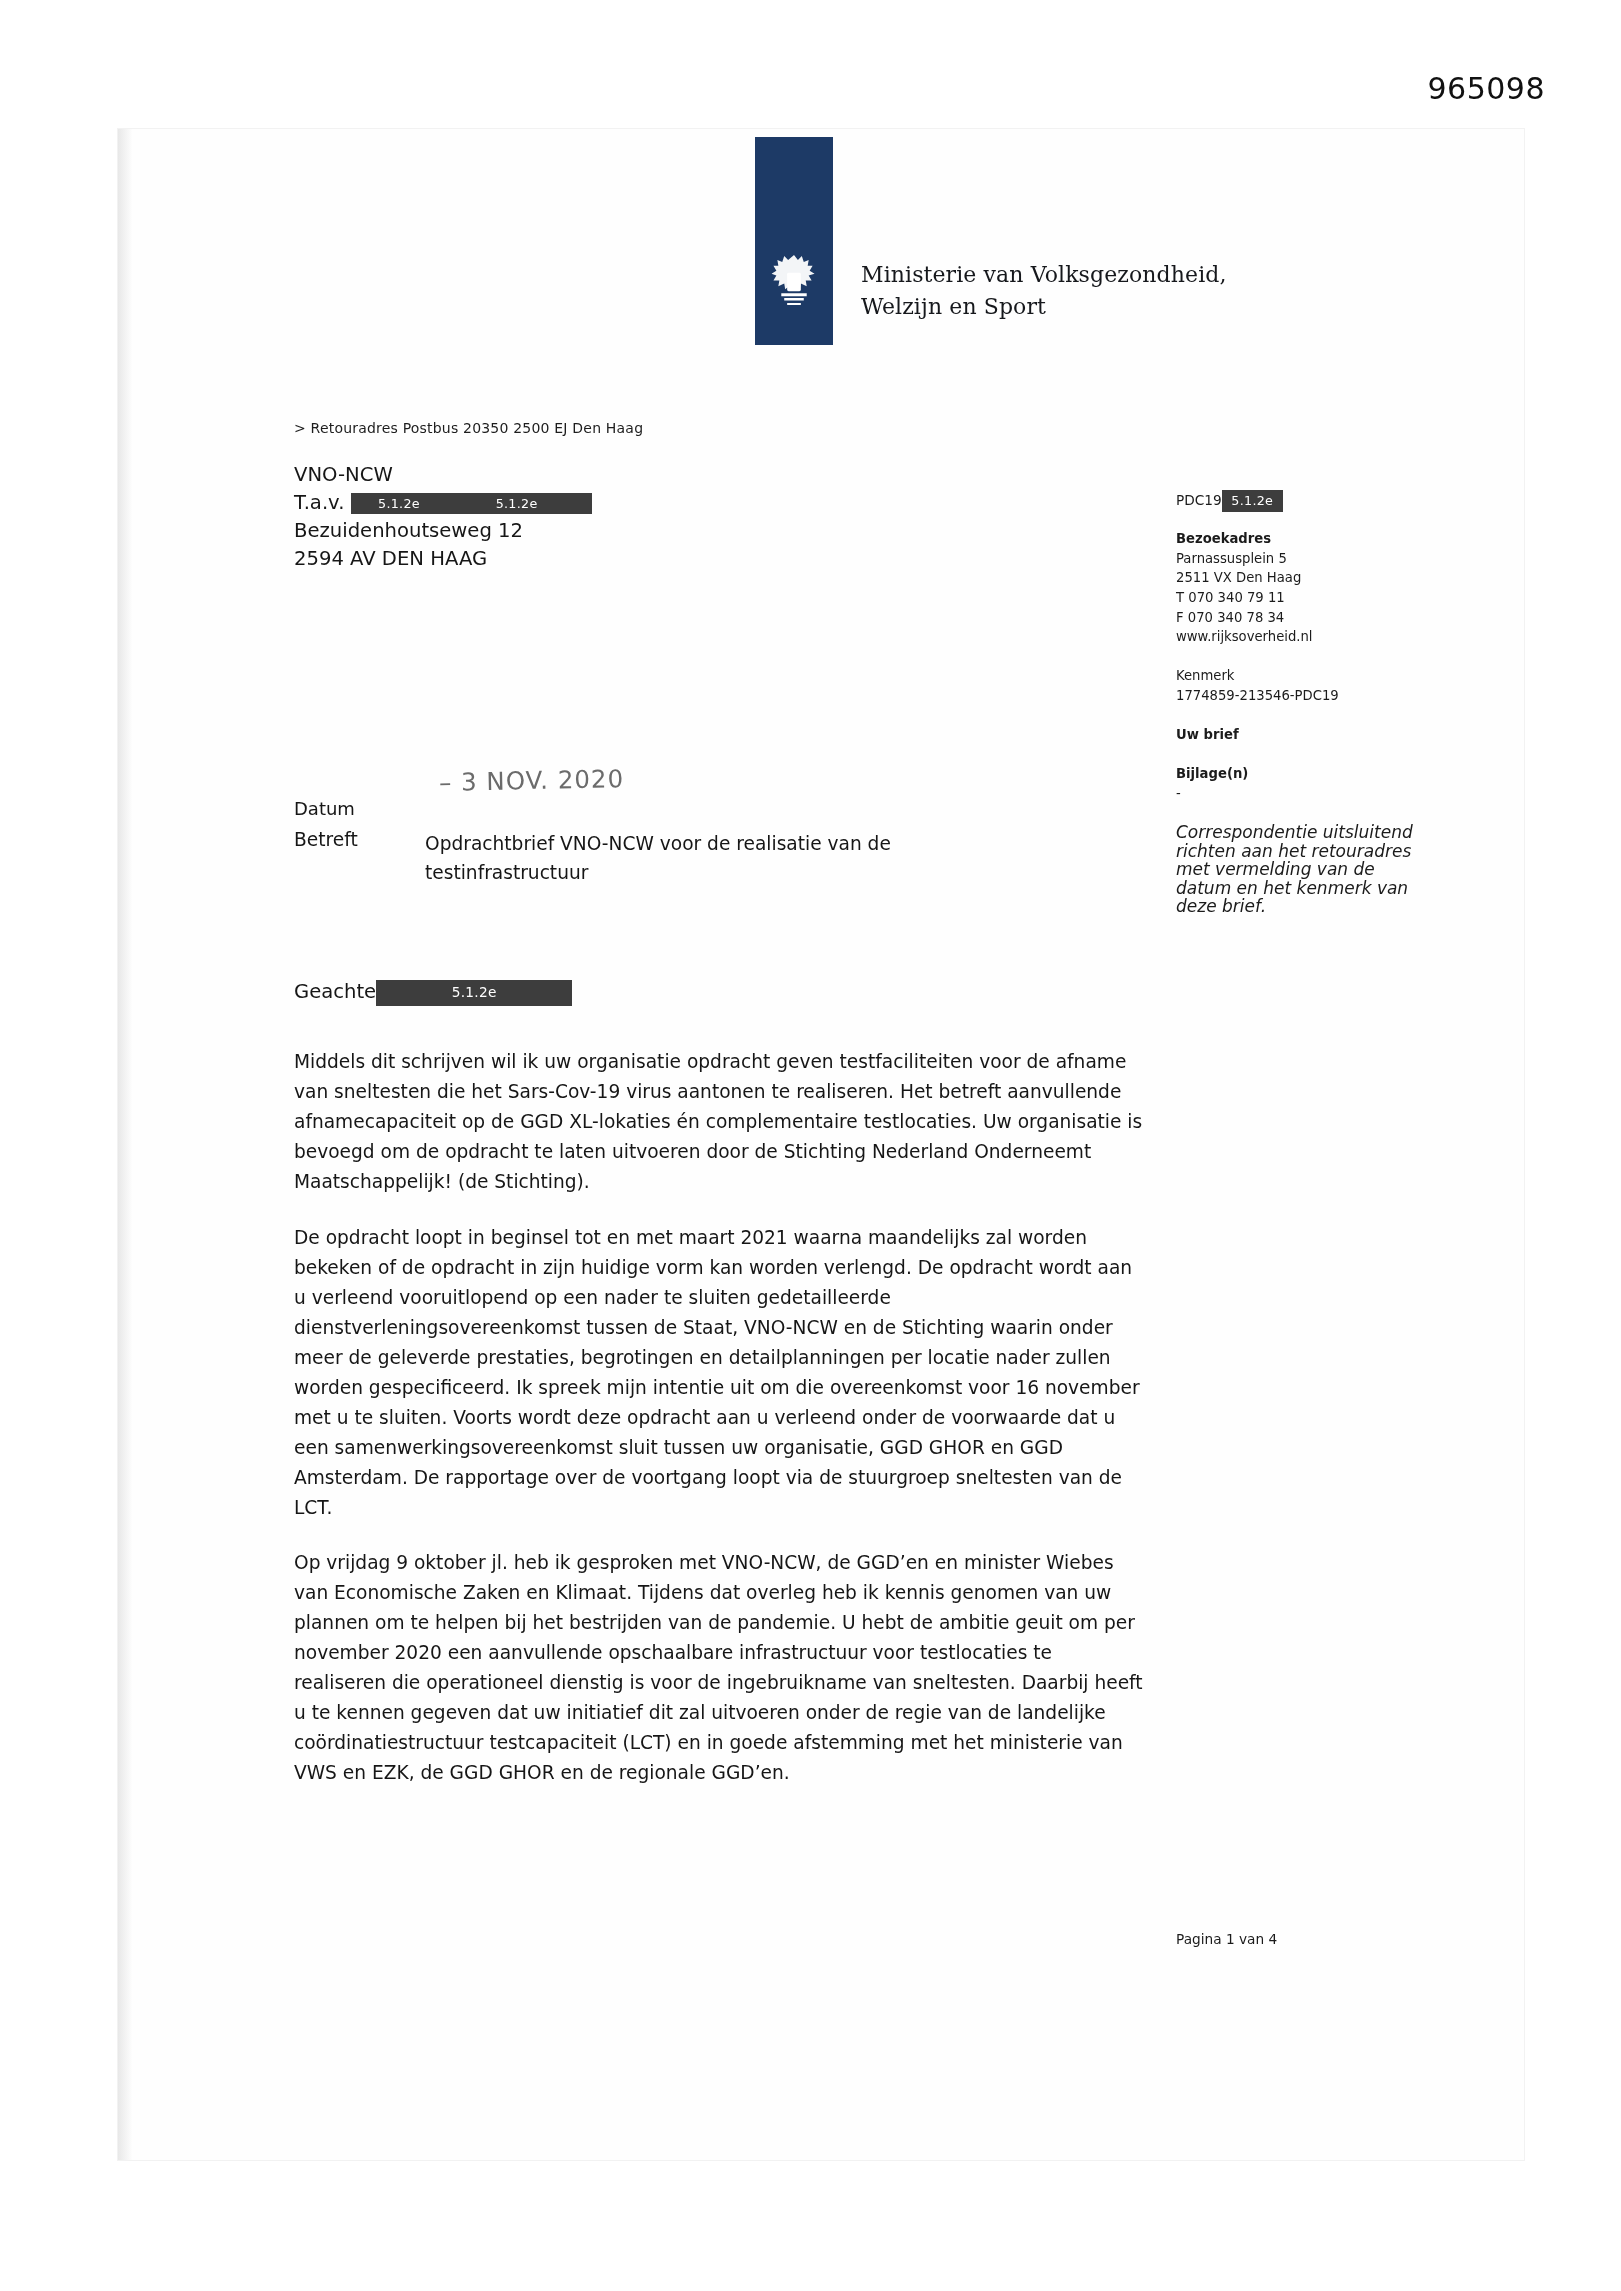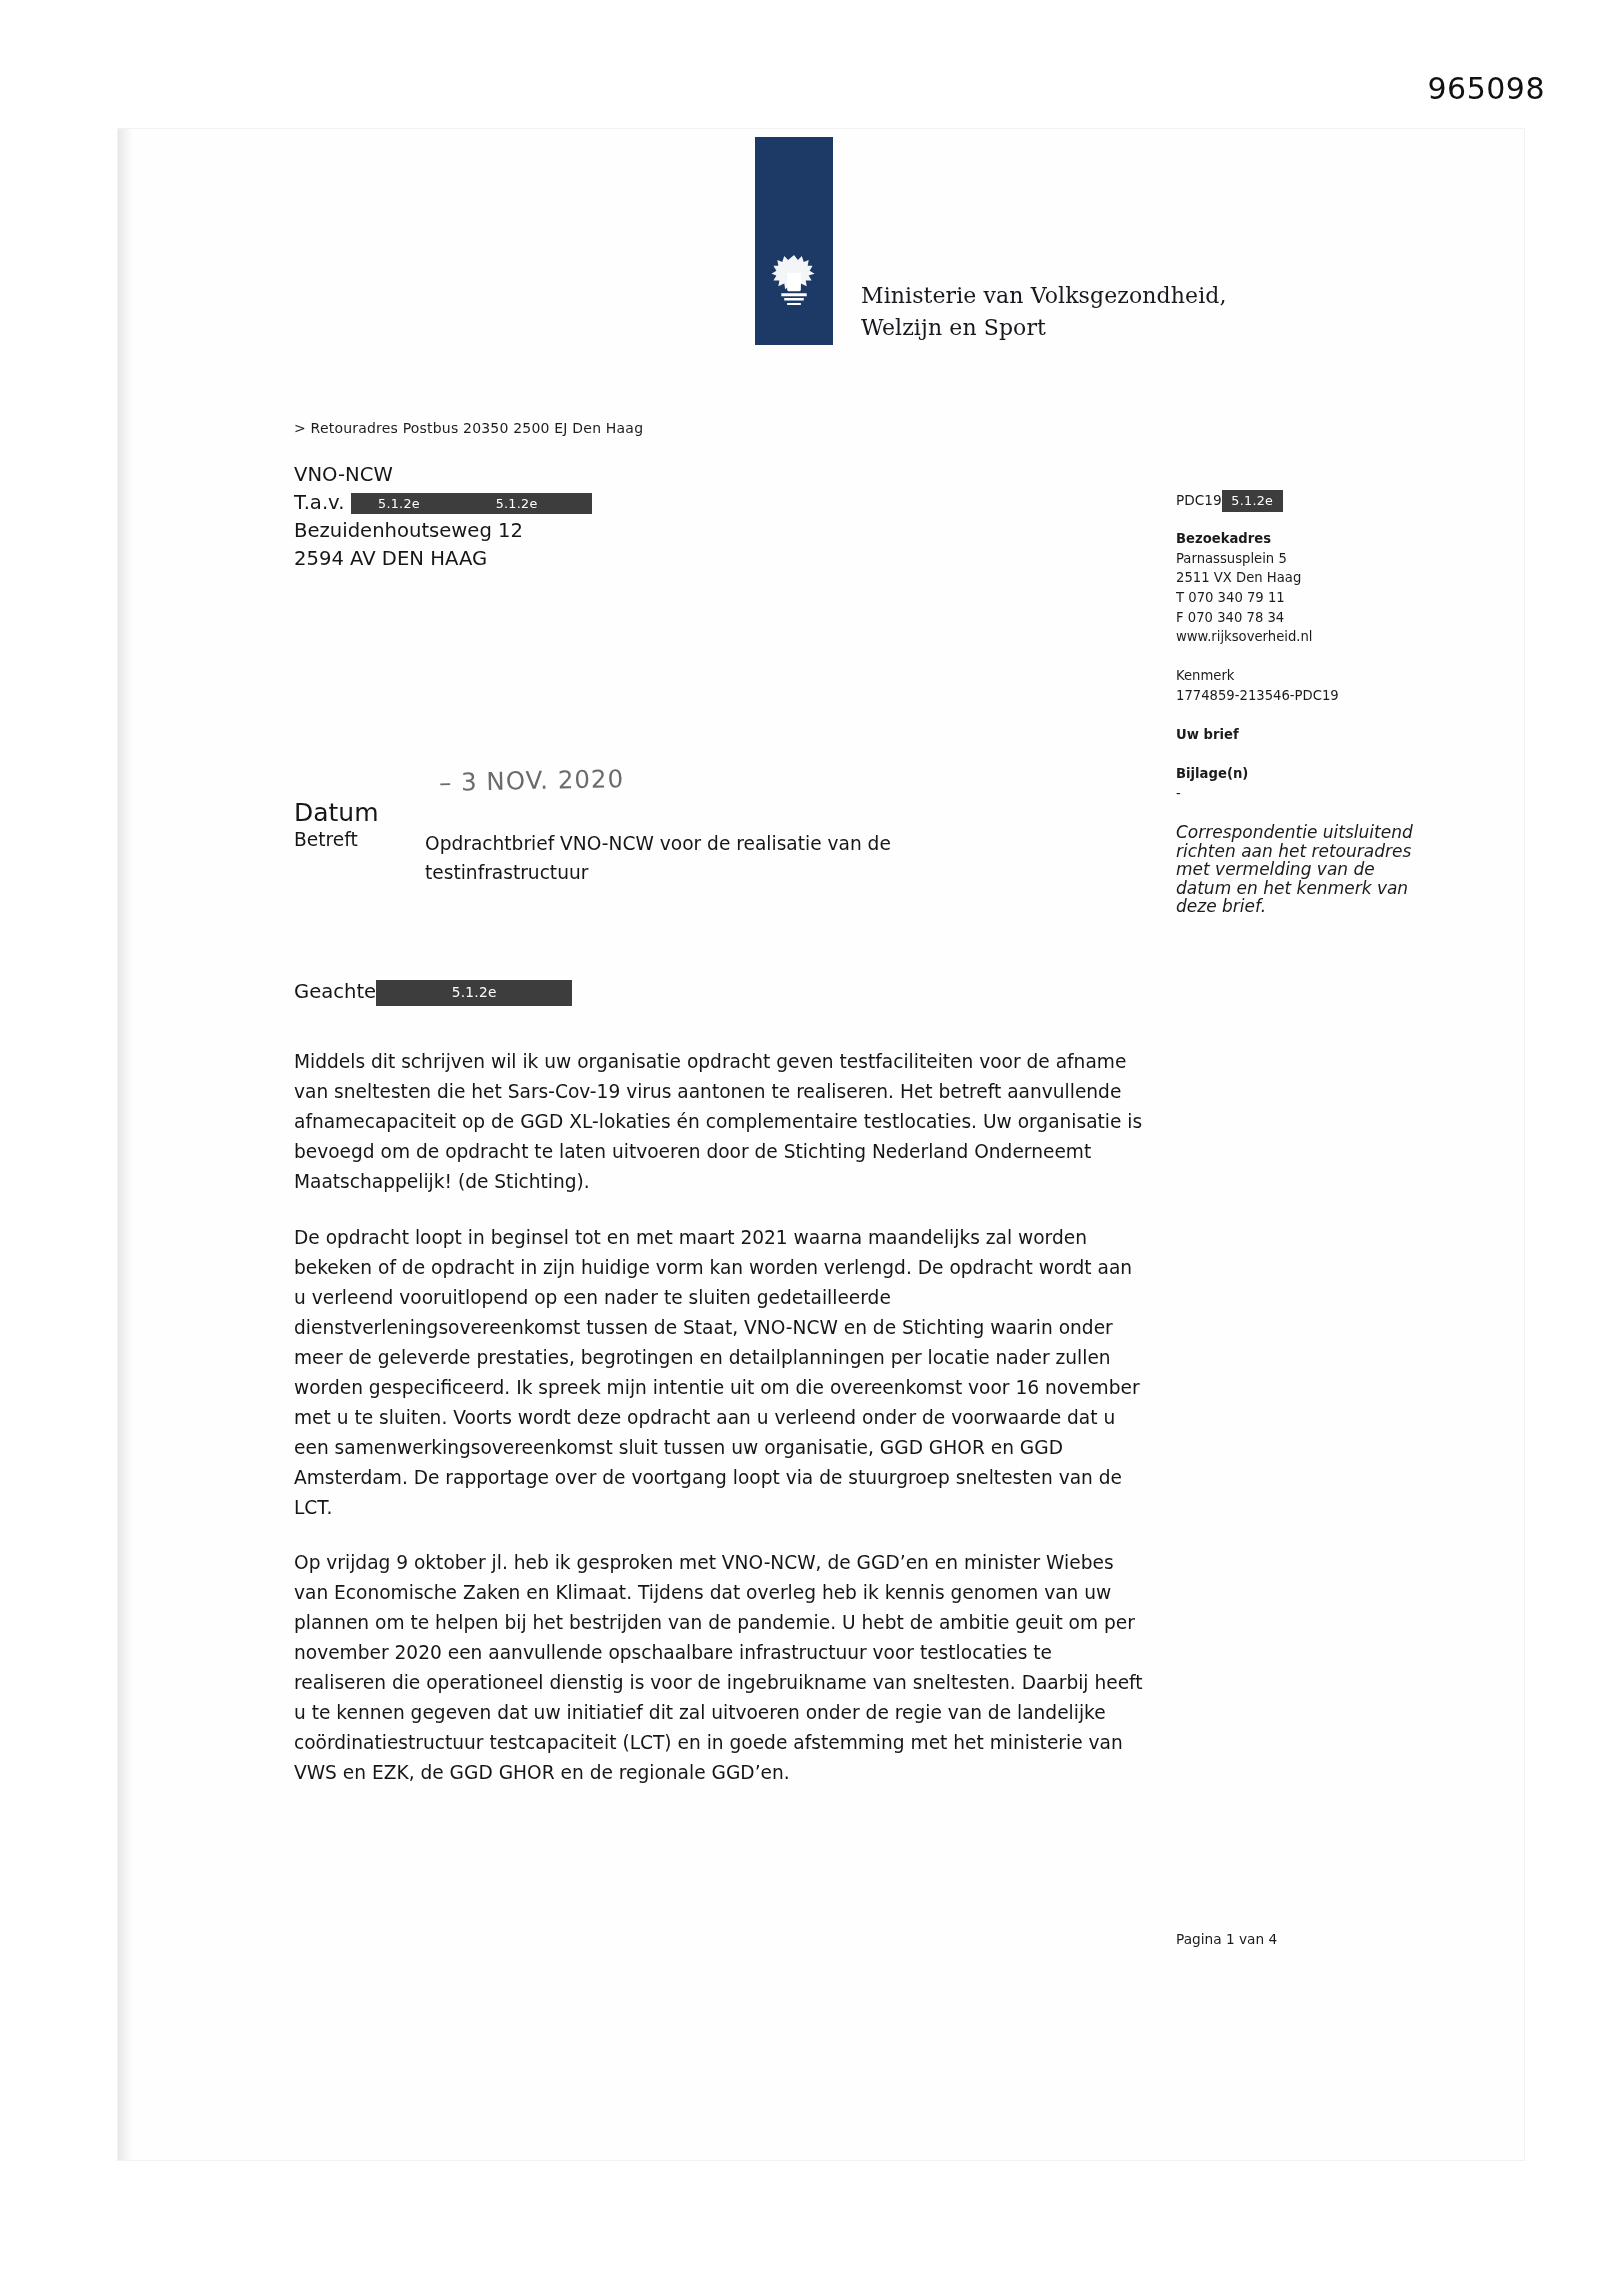--- a/index.html
+++ b/index.html
@@ -63,21 +63,20 @@
   }
   .ministry-name {
     position: absolute;
     left: 861px;
     top: 259px;
     font-family: "DejaVu Serif", serif;
     font-size: 22px;
     line-height: 32px;
     color: #16181c;
     letter-spacing: 0.1px;
-    margin-top: 21px;
   }
 
   
   .retour {
     position: absolute;
     left: 294px;
     top: 420px;
     font-size: 14px;
     letter-spacing: 0.2px;
     color: #1d1d1d;
@@ -143,21 +142,21 @@
     font-size: 24.5px;
     letter-spacing: 1px;
     color: #4b4b4b;
     opacity: 0.82;
     transform: rotate(-1.2deg);
   }
   .label-datum {
     position: absolute;
     left: 294px;
     top: 798px;
-    font-size: 25px;
+    font-size: 18px;
     color: #161616;
   }
   .label-betreft {
     position: absolute;
     left: 294px;
     top: 829px;
     font-size: 18.6px;
     color: #161616;
   }
   .betreft-text {

